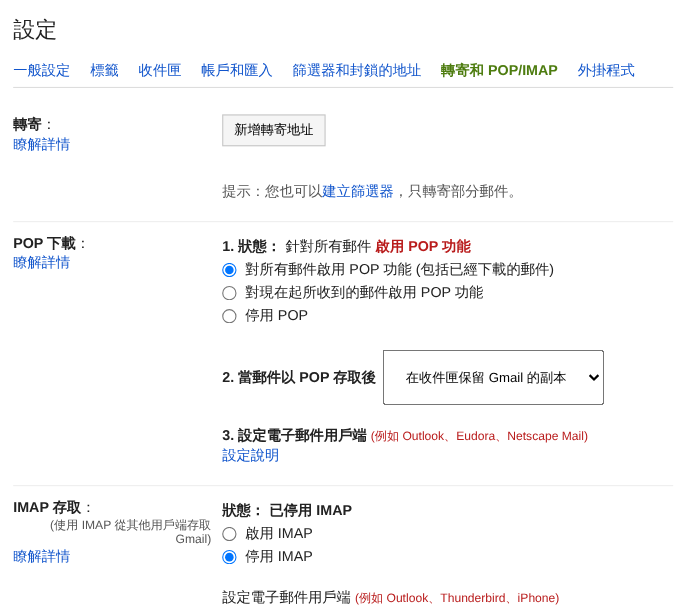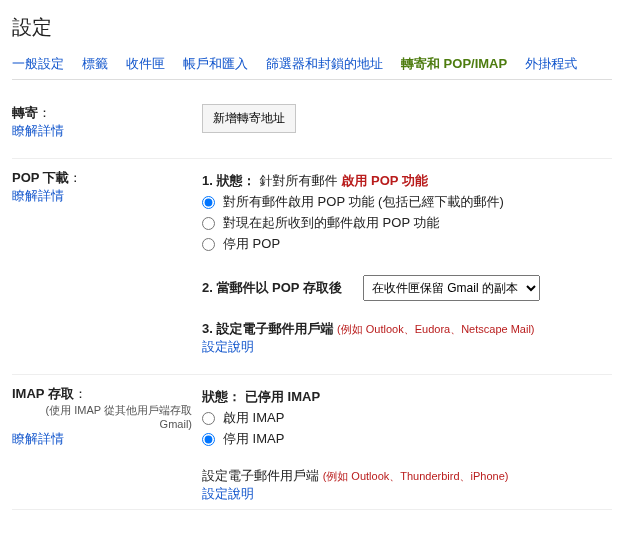--- a/index.html
+++ b/index.html
@@ -58,22 +58,22 @@
       font-size: 12px;
       cursor: pointer;
       font-family: inherit;
     }
     .hint { color: #555; margin-top: 32px; }
     .enabled-green { color: #b91c1c; font-weight: bold; }
     .row { margin: 3px 0; display: flex; align-items: center; gap: 4px; }
     .bold { font-weight: bold; }
     select {
       font-size: 12px;
-      padding: 4px;
-      margin-left: 17px;
+      padding: 16px;
+      margin-left: 2px;
     }
     .spacer { height: 16px; }
     .footer-buttons {
       text-align: right;
       padding: 6px 10px 4px 0;
       border-top: 1px solid #eee;
     }
     .gray { color: #b91c1c; font-size: 11px; }
     input[type="radio"]{ margin:0 4px 0 0; }
   </style>
@@ -92,20 +92,23 @@
   <span class="tab">外掛程式</span>
 </div>
 
 <div class="section">
   <div class="left">
     <span class="title">轉寄</span><span>：</span>
     <div><span class="link">瞭解詳情</span></div>
   </div>
   <div class="right">
     <button class="btn">新增轉寄地址</button>
+    <div class="hint">
+      <span>提示：您也可以</span><span class="link">建立篩選器</span><span>，只轉寄部分郵件。</span>
+    </div>
   </div>
 </div>
 
 <div class="section">
   <div class="left">
     <span class="title">POP 下載</span><span>：</span>
     <div><span class="link">瞭解詳情</span></div>
   </div>
   <div class="right">
     <div class="row">

